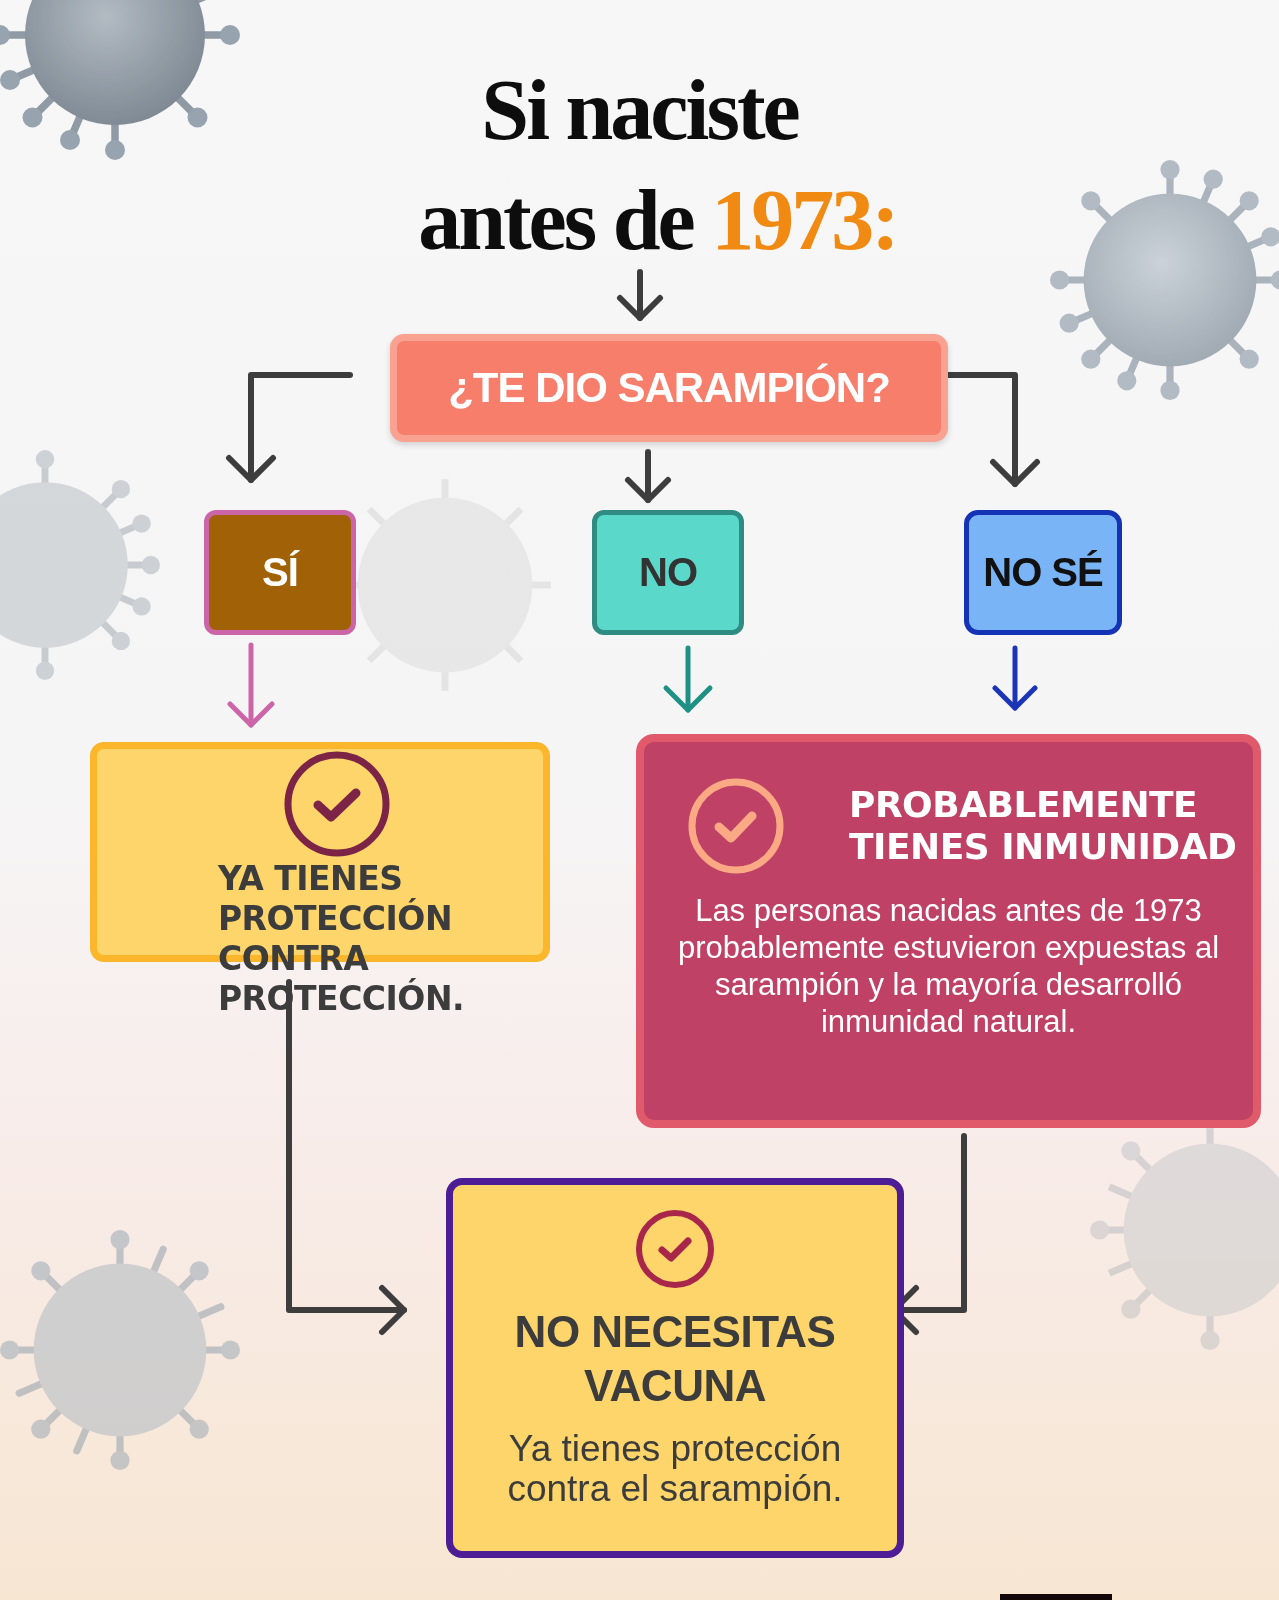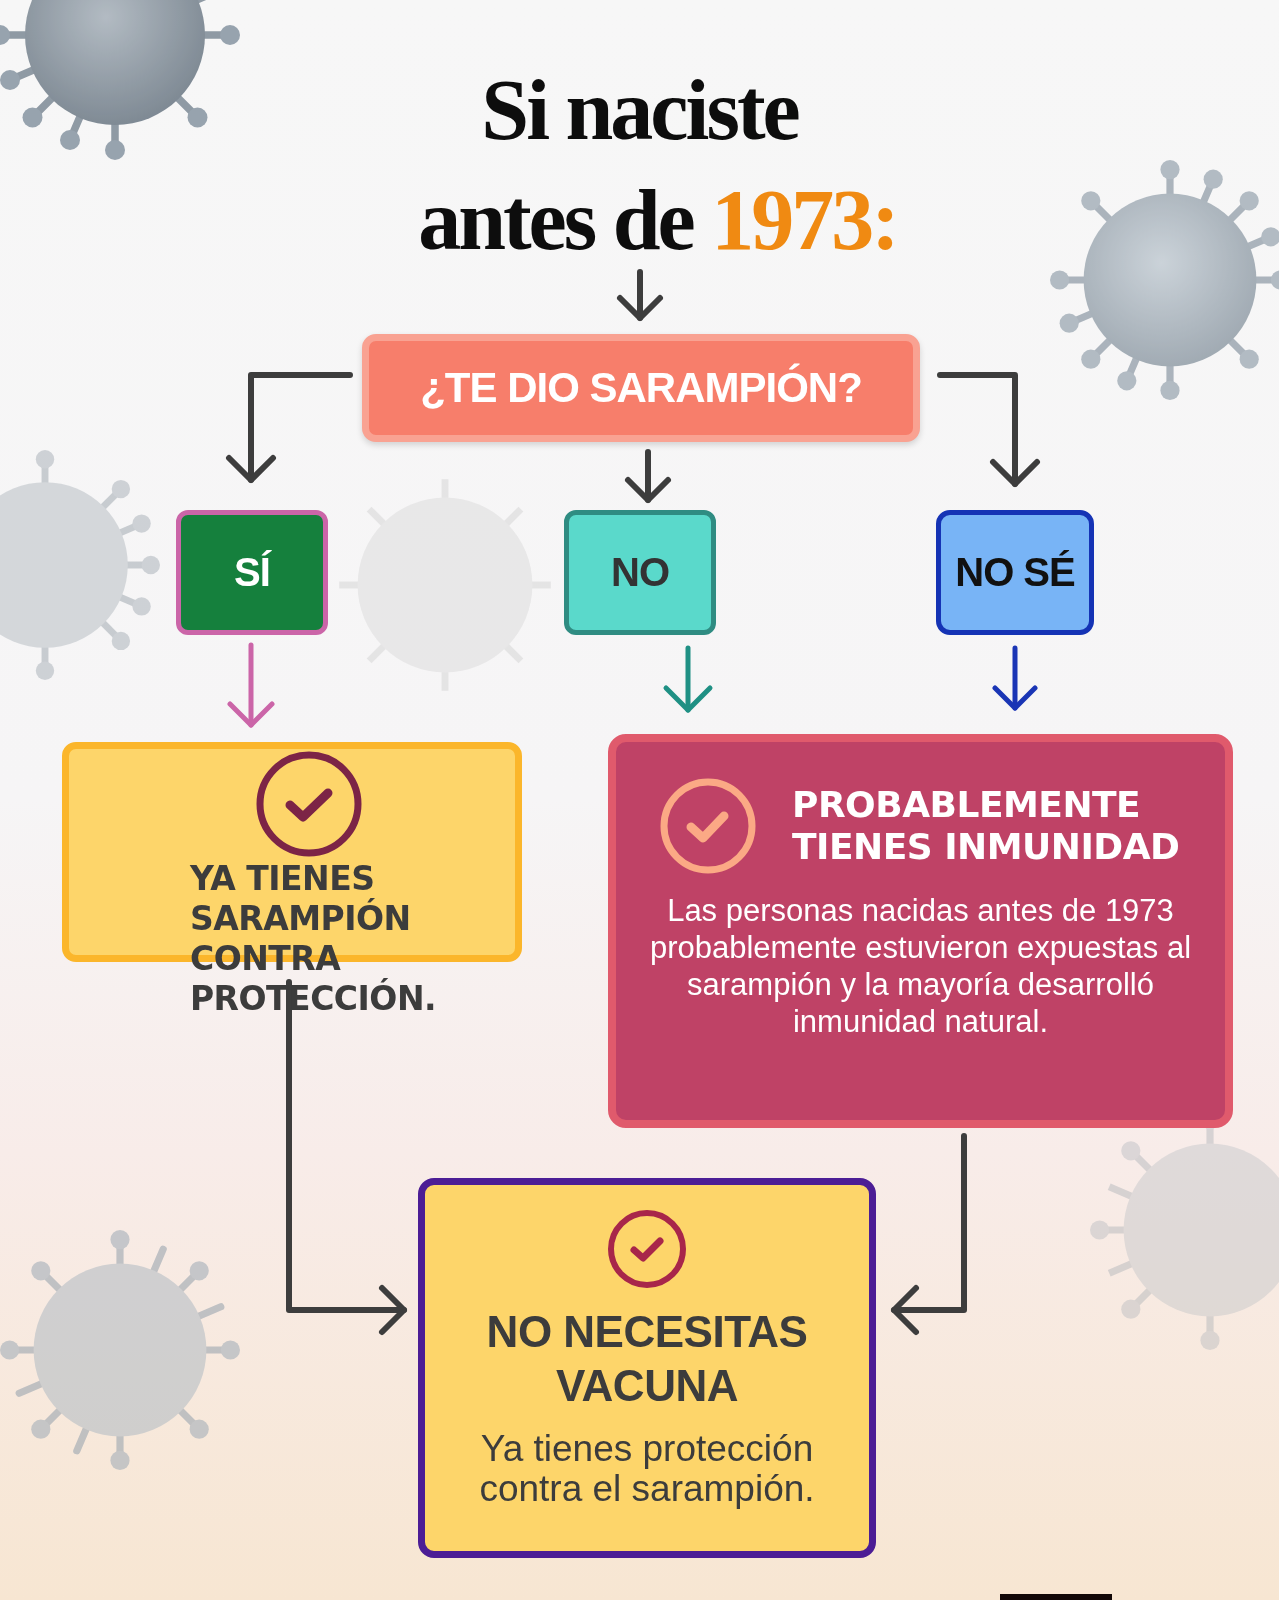--- a/index.html
+++ b/index.html
@@ -13,43 +13,44 @@
   .title {
     position: absolute; left: 0; width: 1279px; text-align: center;
     font-family: Liberation Serif, serif; font-weight: bold; color: #0d0d0d;
     font-size: 86px; letter-spacing: -3px; line-height: 96px;
   }
   .title .accent { color: #f08a12; }
   .box {
     position: absolute; box-sizing: border-box; border-radius: 12px;
     display: flex; align-items: center; justify-content: center; text-align: center;
     font-weight: bold;
+    margin-left: 28px;
   }
   .question {
     left: 362px; top: 334px; width: 558px; height: 108px;
     background: #f77e6b; border: 7px solid #f9a292; color: #fff; font-size: 42px;
     letter-spacing: -1px; border-radius: 14px;
     box-shadow: 0 3px 6px rgba(0,0,0,0.15);
   }
   .ans { width: 152px; height: 125px; font-size: 40px; top: 510px; border-width: 5px; border-style: solid; letter-spacing: -1px; }
-  .ans-si { left: 176px; background: #15803d; border-color: #cb65a8; color: #fff; }
+  .ans-si { left: 176px; background: #a16207; border-color: #cb65a8; color: #fff; }
   .ans-no { left: 564px; background: #5ad9cb; border-color: #2f8c82; color: #333; }
   .ans-nose { left: 936px; width: 158px; background: #78b4f6; border-color: #1533b5; color: #111; border-radius: 14px; }
   .result-a {
     left: 62px; top: 742px; width: 460px; height: 220px;
     background: #fdd56a; border: 7px solid #fbb62b; color: #3c3c3c;
     justify-content: flex-start; border-radius: 14px; flex-direction: column;
   }
   .result-a .txt { text-align: left; font-size: 33px; line-height: 40px; margin-left: 42px; font-family: "DejaVu Sans", sans-serif; letter-spacing: -0.5px; }
   .result-b {
     left: 608px; top: 734px; width: 625px; height: 394px;
     background: #bf4266; border: 8px solid #e05a6c; color: #fff;
     flex-direction: column; justify-content: flex-start; border-radius: 18px;
   }
-  .result-b .head { display: flex; align-items: center; margin-top: 34px; width: 100%; }
+  .result-b .head { display: flex; align-items: center; margin-top: 34px; width: 100%; gap: 29px; }
   .result-b .head .txt { text-align: left; font-size: 36px; line-height: 42px; margin-left: 34px; font-family: "DejaVu Sans", sans-serif; letter-spacing: -0.5px; }
   .result-b .body { font-weight: normal; font-size: 31px; line-height: 37px; margin-top: 16px; padding: 0 30px; }
   .result-c {
     left: 418px; top: 1178px; width: 458px; height: 380px;
     background: #fdd56a; border: 7px solid #4c1d95; color: #3c3c3c;
     flex-direction: column; justify-content: flex-start; border-radius: 16px;
   }
   .result-c .head { font-size: 44px; line-height: 54px; margin-top: 14px; letter-spacing: -0.5px; }
   .result-c .body { font-weight: normal; font-size: 37px; line-height: 40px; margin-top: 16px; }
   .icon-check { flex: none; }
@@ -296,21 +297,21 @@
   <span>NO SÉ</span>
 </div>
 
 <div class="box result-a">
   <svg class="icon-check" width="110" height="110" viewBox="0 0 110 110" style="margin-left:34px;">
     <circle cx="55" cy="55" r="49" fill="none" stroke="#7c2446" stroke-width="7"></circle>
     <polyline points="36,56 49,68 74,44" fill="none" stroke="#7c2446" stroke-width="9" stroke-linecap="round" stroke-linejoin="round"></polyline>
   </svg>
   <div class="txt">
     <div>YA TIENES</div>
-    <div>SARAMPIÓN</div>
+    <div>PROTECCIÓN</div>
     <div>CONTRA</div>
     <div>PROTECCIÓN.</div>
   </div>
 </div>
 
 <div class="box result-b">
   <div class="head">
     <svg class="icon-check" width="100" height="100" viewBox="0 0 100 100" style="margin-left:42px;">
       <circle cx="50" cy="50" r="44" fill="none" stroke="#fba985" stroke-width="7"></circle>
       <polyline points="33,51 45,62 66,40" fill="none" stroke="#fba985" stroke-width="9" stroke-linecap="round" stroke-linejoin="round"></polyline>

